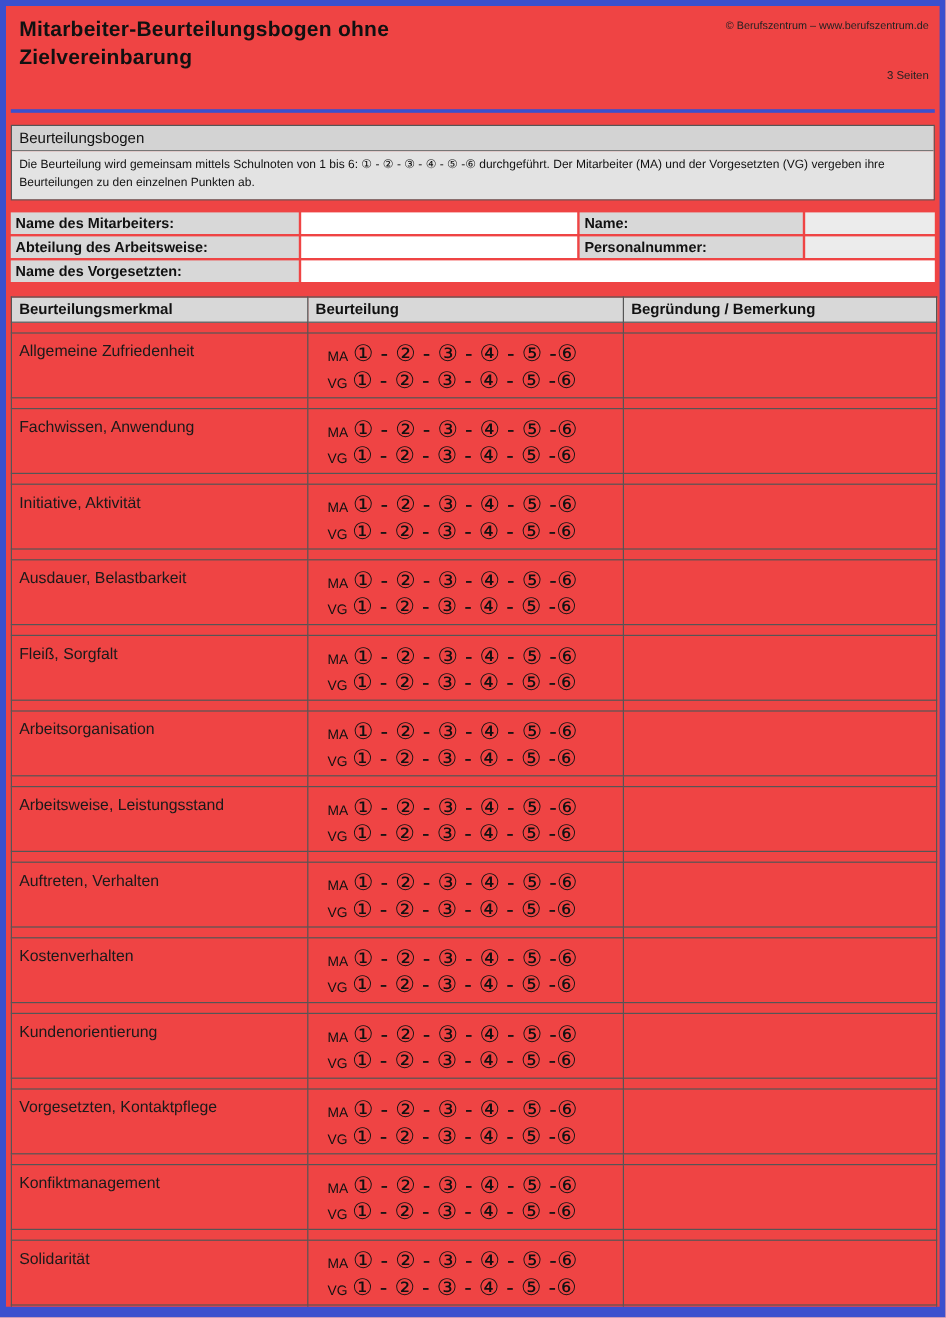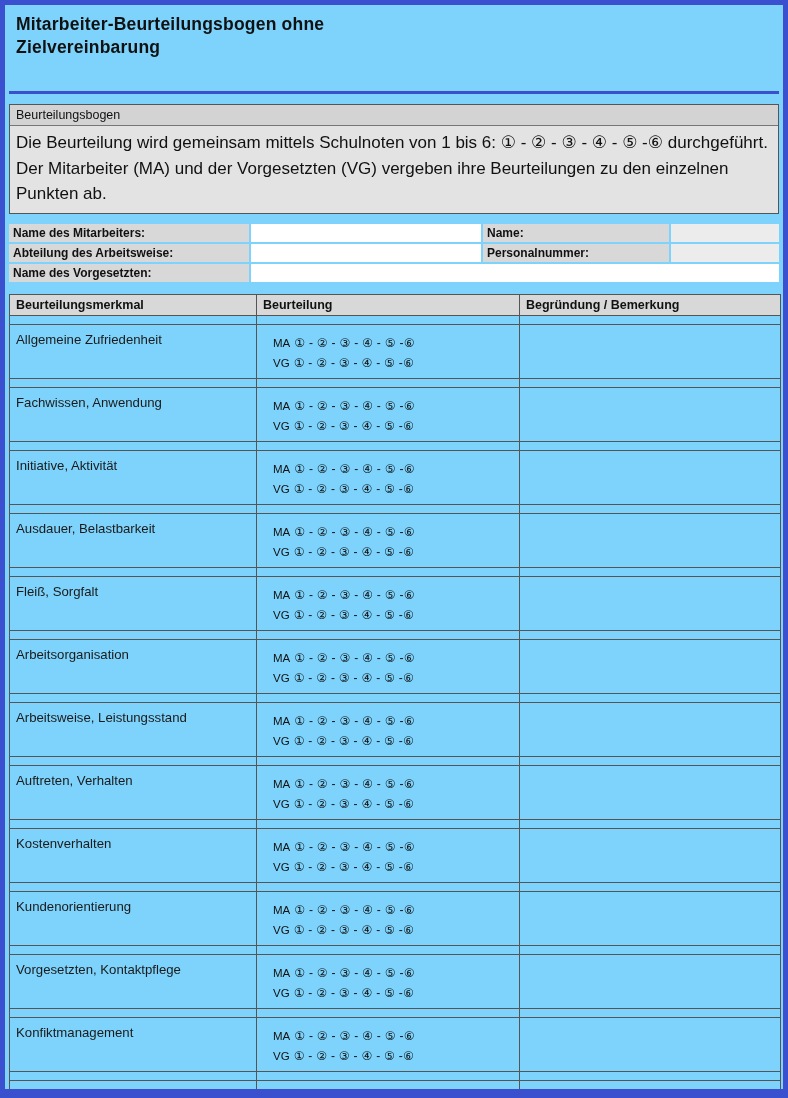--- a/index.html
+++ b/index.html
@@ -2,61 +2,65 @@
 <html style="--accent: #3b50ce; --gray: #d8d8d8;"><head>
 <meta charset="utf-8">
 <style>
   :root { --accent:#3b50ce; --gray:#d8d8d8; }
   * { box-sizing:border-box; }
   html,body { margin:0; padding:0; background:#fff; }
   body { font-family:"Liberation Sans","DejaVu Sans",sans-serif; color:#111; }
   .page {
     width:788px; height:1098px;
     border:5px solid var(--accent); border-bottom-width:9px;
-    overflow:hidden; padding:0 3px; background:#7dd3fc;
+    overflow:hidden; padding:0 3px; background:#ef4444;
   }
   
   .doc-header { display:flex; justify-content:space-between; align-items:flex-start; padding:8px 6px 0 8px; height:86px; }
   .doc-title { font-size:17.5px; font-weight:bold; line-height:1.3; max-width:440px; margin:0; letter-spacing:0.2px; }
   .header-right { text-align:right; padding-top:3px; }
   .copyright { font-size:9px; color:#222; }
   .pages { font-size:9.5px; margin-top:32px; color:#222; }
   .blue-rule { height:3px; background:var(--accent); margin:0 1px; }
   
   .intro { border:1px solid #555; margin:10px 1px 0; }
   .intro-title { background:#d3d3d3; font-weight:normal; font-size:12.5px; padding:3px 6px; border-bottom:1px solid #777; }
-  .intro-text { background:#e3e3e3; font-size:17px; line-height:1.5; padding:4px 6px 6px; }
+  .intro-text { background:#e3e3e3; font-size:10px; line-height:1.5; padding:4px 6px 6px; }
   
   .fields { margin:10px 1px 0; display:flex; flex-direction:column; gap:2px; }
   .frow { display:flex; gap:2px; }
   .fcell { height:18px; font-size:12px; padding:2px 4px; }
   .flabel { background:var(--gray); font-weight:bold; }
   .fvalue { background:#fff; }
   .fvalue.shade { background:#ececec; }
   .w1 { width:240px; } .w2 { width:230px; } .w3 { width:186px; } .w4 { flex:1; }
   .rest { flex:1; background:#fff; }
   
   .eval-table { border-collapse:collapse; margin:12px 1px 0; width:772px; table-layout:fixed; }
   .eval-table th, .eval-table td { border:1px solid #555; padding:0; vertical-align:top; }
   .eval-table th { background:var(--gray); font-size:12.5px; font-weight:bold; text-align:left; padding:3px 6px; height:21px; }
   tr.head-spacer td, tr.spacer-row td { height:9px; }
   tr.crit-row td { height:54px; }
   .crit-label { font-size:13.2px; padding:7px 4px 0 6px; color:#1a1a1a; }
   .crit-eval { padding:8px 0 0 16px; }
   .eval-line { font-size:12px; line-height:20px; white-space:nowrap; }
   .who { font-size:11.5px; margin-right:4px; }
-  .scale { font-size:12px; letter-spacing:0.3px; }
+  .scale { font-size:19px; letter-spacing:0.3px; }
 </style>
 </head>
 <body>
 
 <div class="page">
 
   <header class="doc-header">
     <h1 class="doc-title">Mitarbeiter-Beurteilungsbogen ohne Zielvereinbarung</h1>
+    <div class="header-right">
+      <div class="copyright">© Berufszentrum – www.berufszentrum.de</div>
+      <div class="pages">3 Seiten</div>
+    </div>
   </header>
 
   <div class="blue-rule"></div>
 
   <section class="intro">
     <div class="intro-title">Beurteilungsbogen</div>
     <div class="intro-text">Die Beurteilung wird gemeinsam mittels Schulnoten von 1 bis 6: ① - ② - ③ - ④ - ⑤ -⑥ durchgeführt. Der Mitarbeiter (MA) und der Vorgesetzten (VG) vergeben ihre Beurteilungen zu den einzelnen Punkten ab.</div>
   </section>
 
   <section class="fields">

